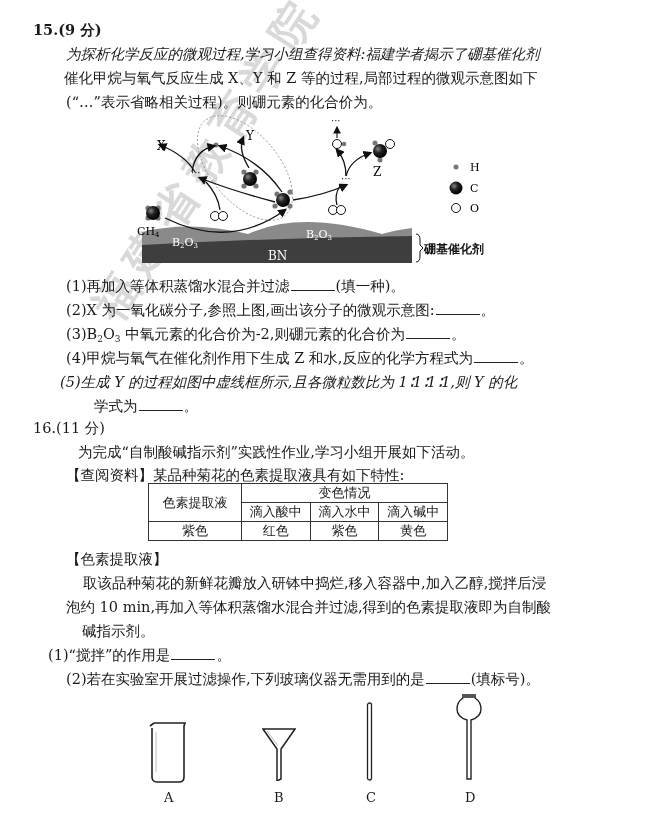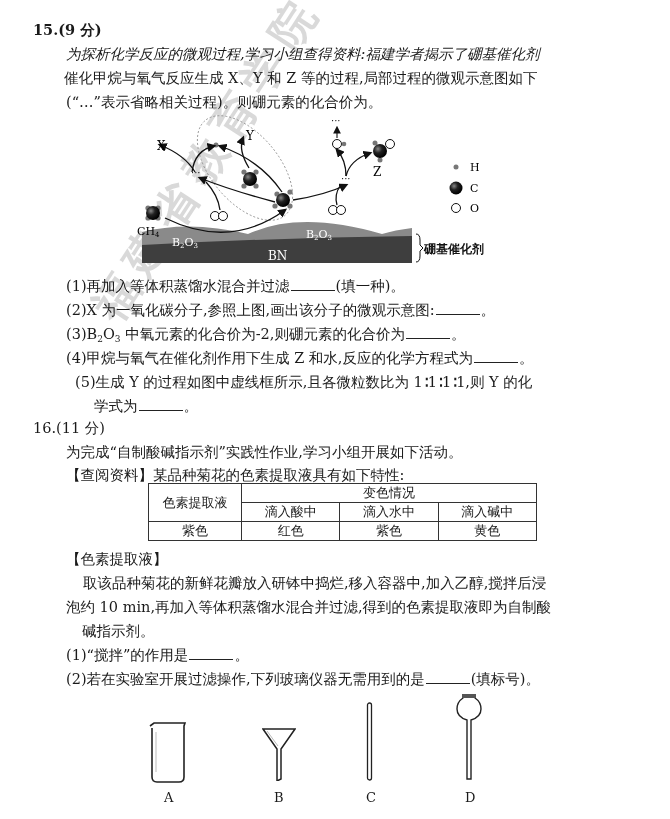--- a/index.html
+++ b/index.html
@@ -2,21 +2,21 @@
 <html><head>
 <meta charset="utf-8">
 <style>
   html, body { margin:0; padding:0; background:#fff; }
   body { width:670px; height:819px; position:relative; overflow:hidden;
          font-family:"DejaVu Serif","Liberation Serif",serif; color:#1a1a1a; font-size:14.5px; }
   .line { position:absolute; white-space:nowrap; line-height:20px; }
   .blank { display:inline-block; width:44px; border-bottom:1px solid #222; height:14px; vertical-align:baseline; margin:0 1px; }
   sub { font-size:9px; vertical-align:-3px; line-height:0; }
   .diagram { position:absolute; left:120px; top:110px; width:380px; height:160px; }
-  table.props { position:absolute; left:148px; top:483px; width:389px; border-collapse:collapse; font-size:13px; }
+  table.props { position:absolute; left:148px; top:483px; width:300px; border-collapse:collapse; font-size:13px; }
   table.props td { border:1px solid #333; text-align:center; height:18px; padding:0; }
   table.props { border:1.6px solid #222; }
   .tool { position:absolute; }
   .tool-label { position:absolute; font-size:13px; }
   .watermark { position:absolute; left:80px; top:300px; transform:rotate(-57deg); transform-origin:0 0;
                font-size:44px; color:rgba(120,120,120,0.28); letter-spacing:10px; white-space:nowrap; pointer-events:none;
                font-family:"DejaVu Sans",sans-serif; font-weight:bold; }
 </style>
 </head>
 <body>
@@ -133,31 +133,31 @@
 </div>
 <div class="line" style="left:66px; top:300px;">
   <span>(2)</span><span>X 为一氧化碳分子,参照上图,画出该分子的微观示意图:</span><span class="blank"></span><span>。</span>
 </div>
 <div class="line" style="left:66px; top:324px;">
   <span>(3)</span><span>B</span><sub>2</sub><span>O</span><sub>3</sub><span> 中氧元素的化合价为-2,则硼元素的化合价为</span><span class="blank"></span><span>。</span>
 </div>
 <div class="line" style="left:66px; top:348px;">
   <span>(4)</span><span>甲烷与氧气在催化剂作用下生成 Z 和水,反应的化学方程式为</span><span class="blank"></span><span>。</span>
 </div>
-<div class="line" style="left:75px; top:372px;">
+<div class="line" style="left:60px; top:372px;font-style:italic;">
   <span>(5)</span><span>生成 Y 的过程如图中虚线框所示,且各微粒数比为 1∶1∶1∶1,则 Y 的化</span>
 </div>
 <div class="line" style="left:94px; top:396px;">
   <span>学式为</span><span class="blank"></span><span>。</span>
 </div>
 
 <div class="line" style="left:33px; top:418px;">
   <span>16.</span><span>(11 分)</span>
 </div>
-<div class="line" style="left:66px; top:442px;">为完成“自制酸碱指示剂”实践性作业,学习小组开展如下活动。</div>
+<div class="line" style="left:78px; top:442px;">为完成“自制酸碱指示剂”实践性作业,学习小组开展如下活动。</div>
 <div class="line" style="left:66px; top:465px;">【查阅资料】某品种菊花的色素提取液具有如下特性:</div>
 
 <table class="props">
   <tbody>
       <tr>
     <td rowspan="2" style="width:92px;">色素提取液</td>
     <td colspan="3">变色情况</td>
   </tr>
   <tr>
     <td>滴入酸中</td>
@@ -170,21 +170,21 @@
     <td>紫色</td>
     <td>黄色</td>
   </tr>
 </tbody>
   </table>
 
 <div class="line" style="left:66px; top:549px;">【色素提取液】</div>
 <div class="line" style="left:83px; top:573px;">取该品种菊花的新鲜花瓣放入研钵中捣烂,移入容器中,加入乙醇,搅拌后浸</div>
 <div class="line" style="left:66px; top:597px;">泡约 10 min,再加入等体积蒸馏水混合并过滤,得到的色素提取液即为自制酸</div>
 <div class="line" style="left:66px; top:621px;margin-left:16px;">碱指示剂。</div>
-<div class="line" style="left:66px; top:645px;text-align:center;">
+<div class="line" style="left:48px; top:645px;text-align:center;">
   <span>(1)</span><span>“搅拌”的作用是</span><span class="blank"></span><span>。</span>
 </div>
 <div class="line" style="left:66px; top:669px;">
   <span>(2)</span><span>若在实验室开展过滤操作,下列玻璃仪器无需用到的是</span><span class="blank"></span><span>(填标号)。</span>
 </div>
 
 <svg class="tool" style="left:148px; top:722px;" width="40" height="62">
   <path d="M2,4 L6,1 L37,1 L36,4 L36,55 Q36,60 31,60 L9,60 Q4,60 4,55 L4,6" fill="none" stroke="#222" stroke-width="1.6"></path>
   <line x1="8" y1="10" x2="8" y2="50" stroke="#bbb" stroke-width="1"></line>
 </svg>

